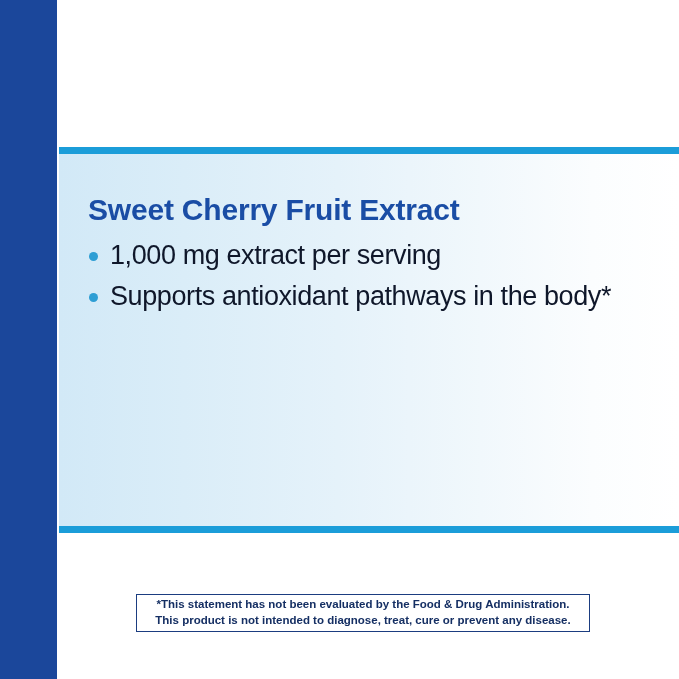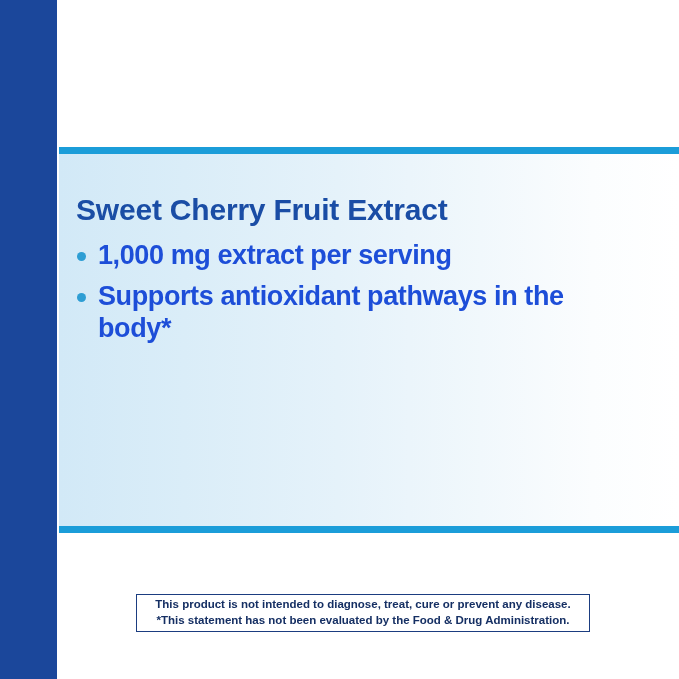--- a/index.html
+++ b/index.html
@@ -57,21 +57,21 @@
     left: 59px;
     top: 526px;
     width: 620px;
     height: 7px;
     background: #1b9dd9;
   }
 
   
   .panel-content {
     position: absolute;
-    left: 76px;
+    left: 88px;
     top: 193px;
     width: 560px;
   }
 
   .panel-title {
     font-size: 30px;
     font-weight: bold;
     color: #1a4da5;
     letter-spacing: -0.2px;
     line-height: 1.12;
@@ -83,22 +83,22 @@
     list-style: none;
     margin: 0;
     padding: 0;
   }
 
   .bullet-item {
     position: relative;
     padding-left: 22px;
     margin-bottom: 9px;
     font-size: 27px;
-    font-weight: bold;
-    color: #1d4ed8;
+    font-weight: normal;
+    color: #0f172a;
     line-height: 1.19;
     letter-spacing: -0.4px;
   }
 
   .bullet-item:last-child {
     margin-bottom: 16px;
   }
 
   .bullet-dot {
     position: absolute;
@@ -164,17 +164,17 @@
 
       <li class="bullet-item">
         <span class="bullet-dot"></span>
         <span class="bullet-text">Supports antioxidant pathways in the body*</span>
       </li>
 
     </ul>
   </div>
 
   <div class="disclaimer-box">
+    <div class="disclaimer-line">*This statement has not been evaluated by the Food &amp; Drug Administration.</div>
     <div class="disclaimer-line">This product is not intended to diagnose, treat, cure or prevent any disease.</div>
-    <div class="disclaimer-line">*This statement has not been evaluated by the Food &amp; Drug Administration.</div>
   </div>
 
 </div>
 
 </body></html>

